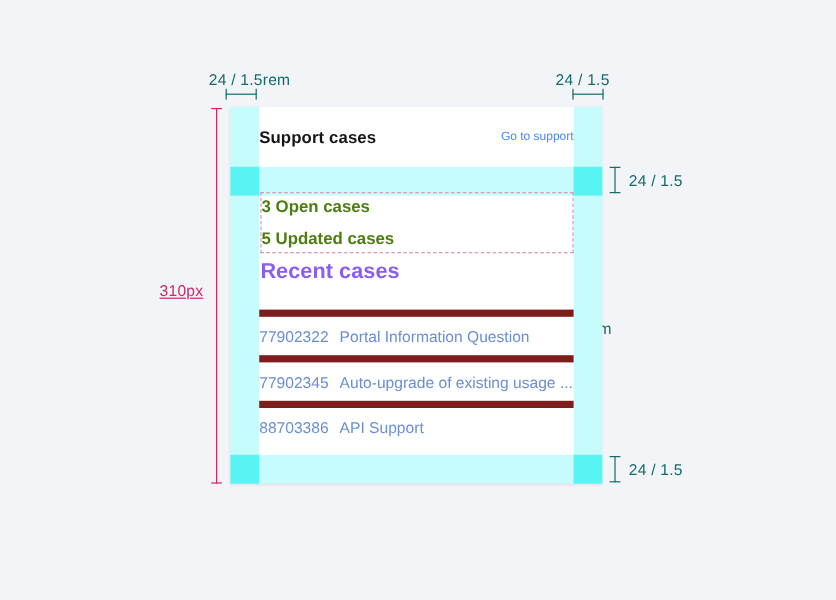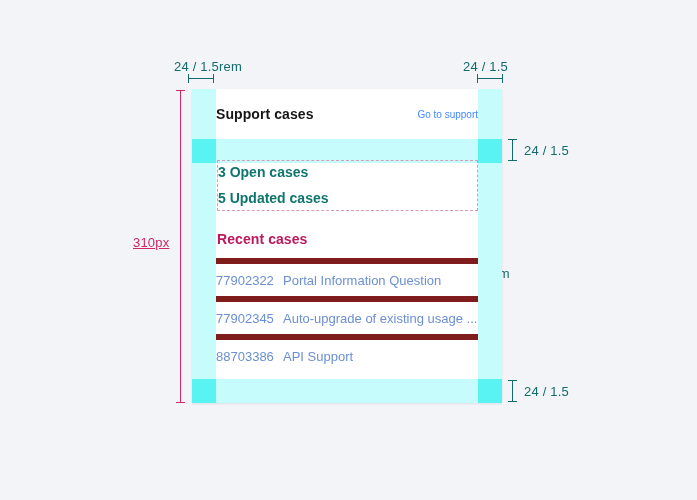--- a/index.html
+++ b/index.html
@@ -70,30 +70,30 @@
     width:261px;height:51px;
     border:1px dashed #d99bb4;
     box-sizing:border-box;
   }
   .status-links{
     position:absolute;left:218px;top:162px;
     width:258px;
   }
   .status-link{
     display:block;
-    font-size:14px;font-weight:700;color:#0f766e;
+    font-size:14px;font-weight:700;color:#4d7c0f;
     text-decoration:none;
     line-height:21px;
     margin-bottom:5px;
   }
 
   
   .recent-head{
-    position:absolute;left:217px;top:231px;
-    font-size:14px;font-weight:700;color:#be185d;letter-spacing:.08px;
+    position:absolute;left:217px;top:216px;
+    font-size:18px;font-weight:700;color:#8b5cf6;letter-spacing:.08px;
   }
   .case-list{
     position:absolute;left:216px;top:258px;
     width:262px;
   }
   .case-row{
     display:flex;align-items:center;
     height:32px;
     border-top:6px solid #7f1d1d;
     font-size:13px;

